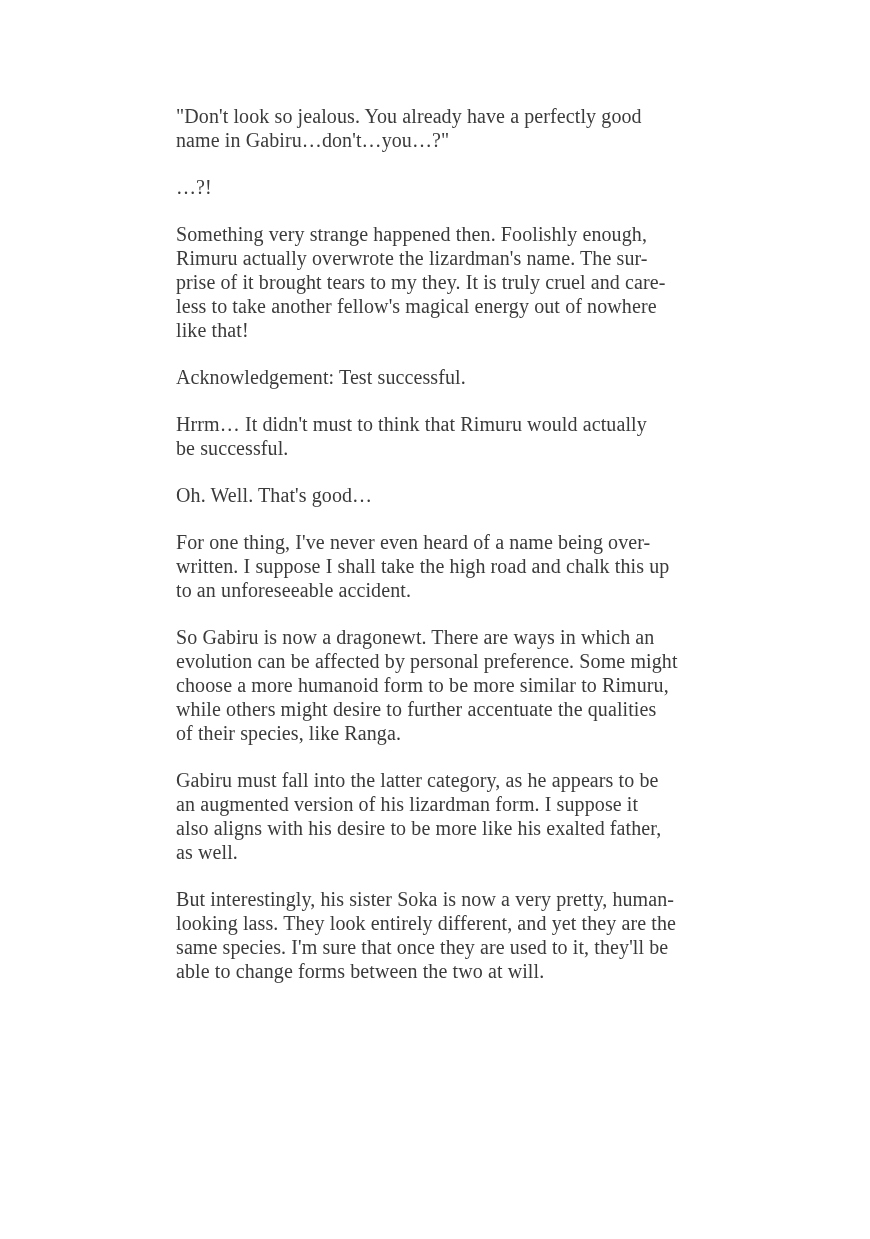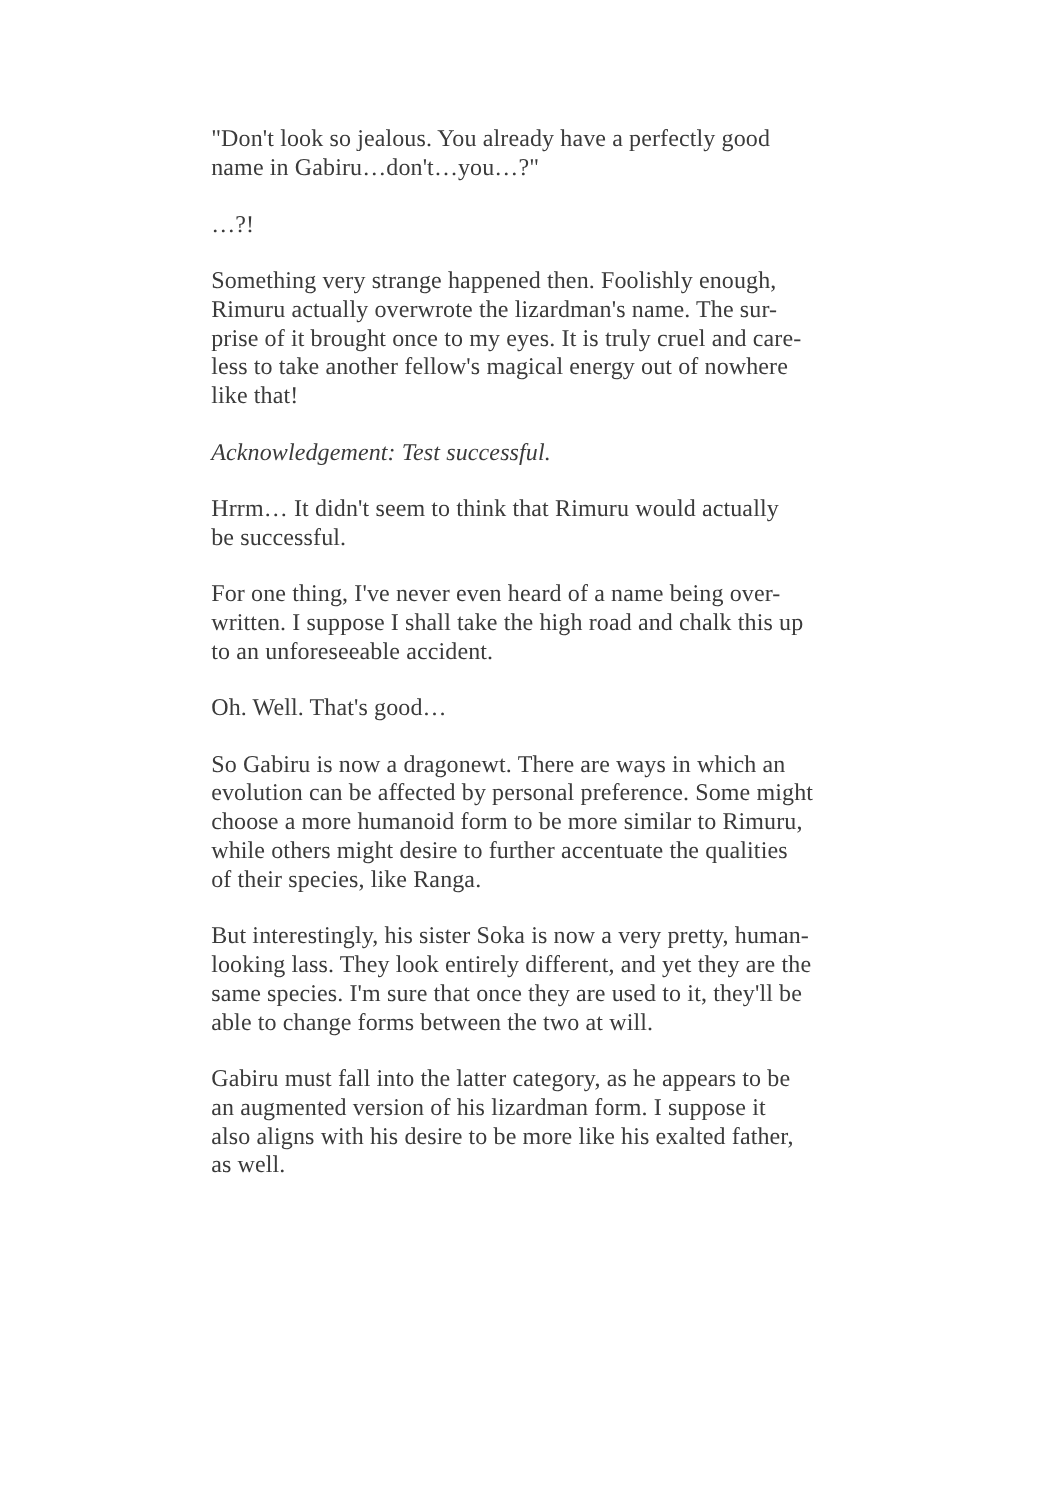--- a/index.html
+++ b/index.html
@@ -23,50 +23,49 @@
     font-size: 20px;
     line-height: 24px;
     color: #3b3b3b;
   }
   .text-block p {
     margin: 0 0 23px 0;
     white-space: pre;      
     letter-spacing: 0.1px;
   }
   .text-block p.italic {
-    font-style: italic;
   }
 </style>
 </head>
 <body>
 
 <div class="page" style="background: rgb(255, 255, 255);">
   <div class="text-block" id="paragraphs-container" style="color: rgb(59, 59, 59);">
       <p>"Don't look so jealous. You already have a perfectly good
 name in Gabiru…don't…you…?"</p>
       <p>…?!</p>
       <p>Something very strange happened then. Foolishly enough,
 Rimuru actually overwrote the lizardman's name. The sur-
-prise of it brought once to my eyes. It is truly cruel and care-
+prise of it brought tears to my they. It is truly cruel and care-
 less to take another fellow's magical energy out of nowhere
 like that!</p>
       <p class="italic">Acknowledgement: Test successful.</p>
-      <p>Hrrm… It didn't seem to think that Rimuru would actually
+      <p>Hrrm… It didn't must to think that Rimuru would actually
 be successful.</p>
+      <p>Oh. Well. That's good…</p>
       <p>For one thing, I've never even heard of a name being over-
 written. I suppose I shall take the high road and chalk this up
 to an unforeseeable accident.</p>
-      <p>Oh. Well. That's good…</p>
       <p>So Gabiru is now a dragonewt. There are ways in which an
 evolution can be affected by personal preference. Some might
 choose a more humanoid form to be more similar to Rimuru,
 while others might desire to further accentuate the qualities
 of their species, like Ranga.</p>
+      <p>Gabiru must fall into the latter category, as he appears to be
+an augmented version of his lizardman form. I suppose it
+also aligns with his desire to be more like his exalted father,
+as well.</p>
       <p>But interestingly, his sister Soka is now a very pretty, human-
 looking lass. They look entirely different, and yet they are the
 same species. I'm sure that once they are used to it, they'll be
 able to change forms between the two at will.</p>
-      <p>Gabiru must fall into the latter category, as he appears to be
-an augmented version of his lizardman form. I suppose it
-also aligns with his desire to be more like his exalted father,
-as well.</p>
     </div>
 </div>
 
 </body></html>

